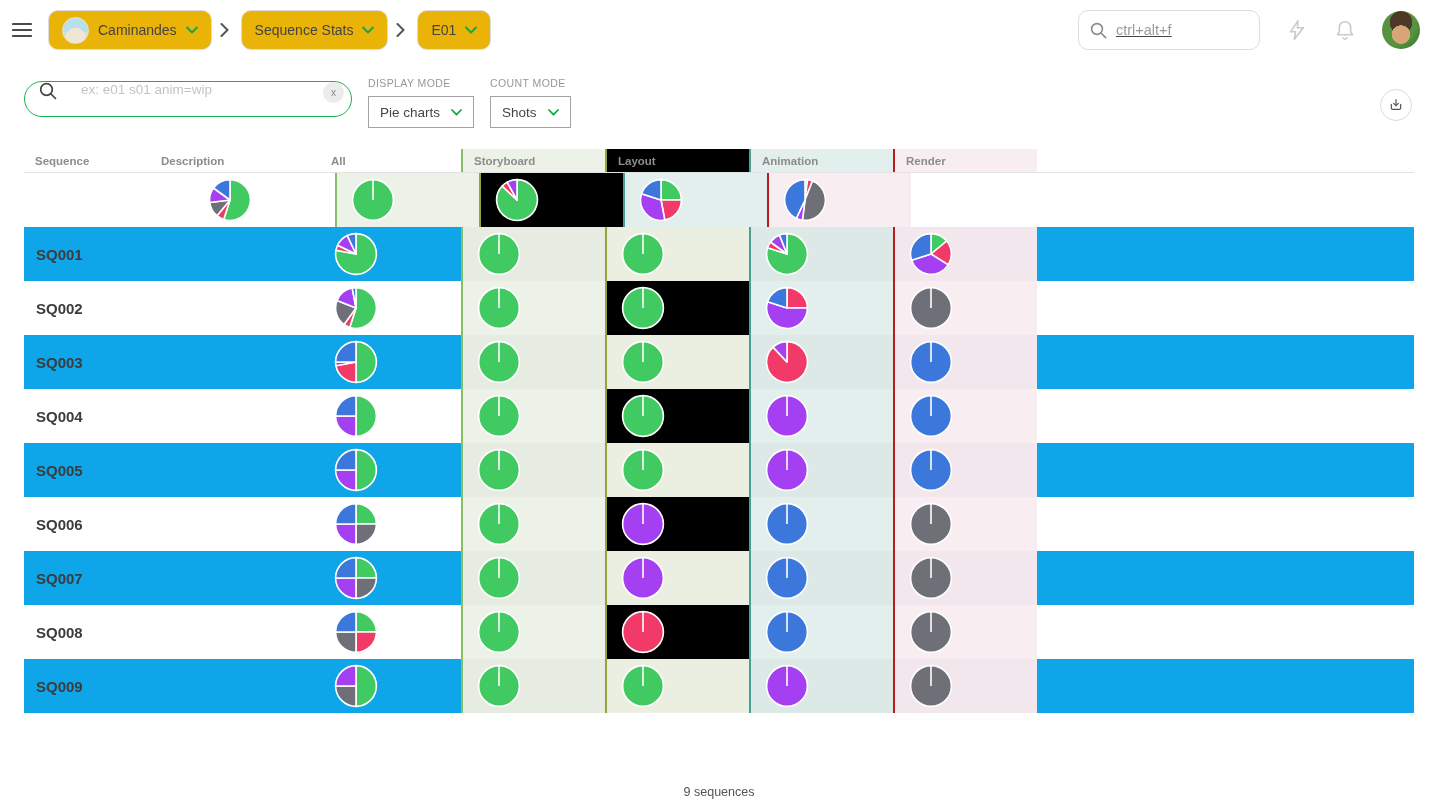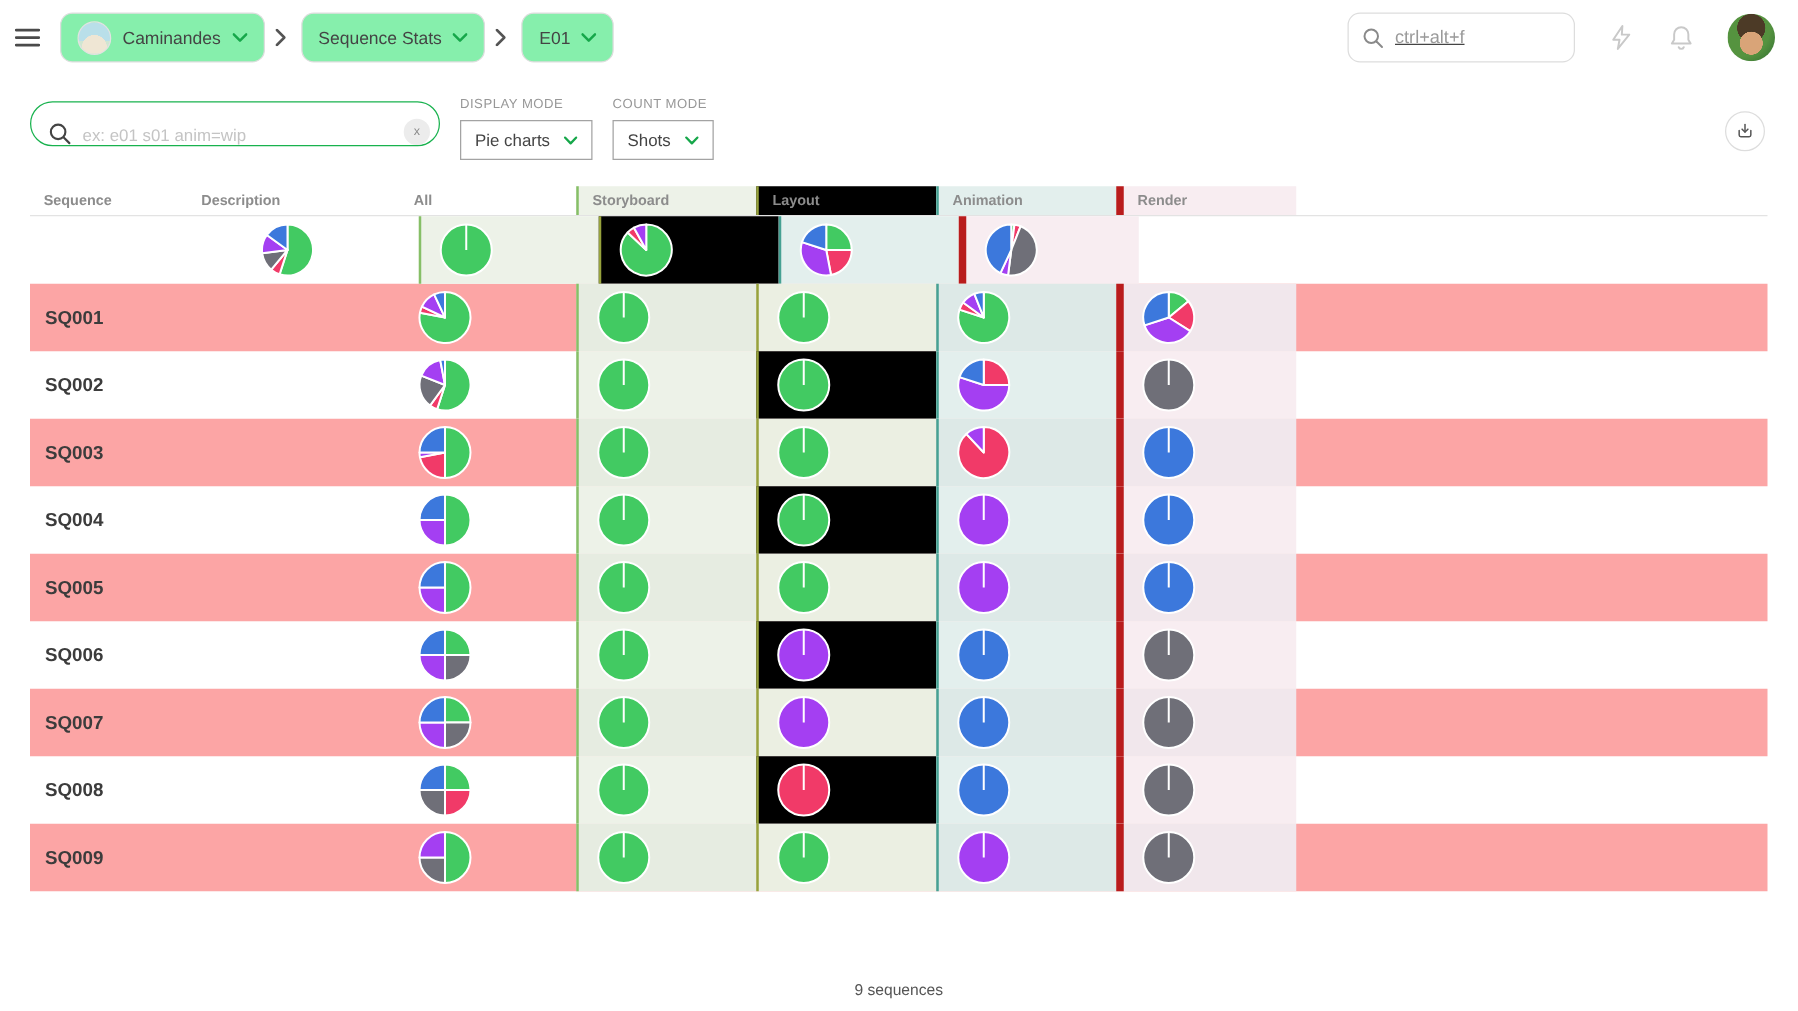--- a/index.html
+++ b/index.html
@@ -1,38 +1,38 @@
 <!DOCTYPE html>
 <html><head>
 <meta charset="utf-8">
 <style>
   * { box-sizing: border-box; margin: 0; padding: 0; }
   html,body { width:1438px; height:809px; background:#fff; font-family:"Liberation Sans", sans-serif; color:#333; overflow:hidden; }
 
   
   .topbar { height:60px; display:flex; align-items:center; padding-right:18px; }
   .hamburger { width:44px; height:60px; display:flex; align-items:center; justify-content:center; cursor:pointer; }
-  .crumb-pill { display:flex; align-items:center; gap:9px; height:40px; border:1px solid #ddd; border-radius:10px; padding:0 13px; background:#86efac; margin-left:4px; cursor:pointer; }
+  .crumb-pill { display:flex; align-items:center; gap:9px; height:40px; border:1px solid #ddd; border-radius:10px; padding:0 13px; background:#eab308; margin-left:4px; cursor:pointer; }
   .crumb-pill .label { font-size:14px; color:#444; }
   .crumb-sep { margin:0 8px; display:flex; align-items:center; }
   .mini-avatar { width:27px; height:27px; border-radius:50%;
     background: radial-gradient(circle at 50% 80%, #efe6d4 0 42%, rgba(0,0,0,0) 43%),
                 linear-gradient(#b9dfe9 0 58%, #cfe6d2 58%); border:1px solid #e2e2e2;}
   .topbar-right { margin-left:auto; display:flex; align-items:center; gap:26px; }
   .topbar-search { width:182px; height:40px; border:1px solid #ddd; border-radius:10px; display:flex; align-items:center; gap:9px; padding:0 11px; }
   .topbar-search input { border:none; outline:none; width:120px; font-size:14.5px; color:#444; font-family:"Liberation Sans", sans-serif;text-decoration:underline; }
   .topbar-search input::placeholder { color:#9a9a9a; }
   .user-avatar { width:38px; height:38px; border-radius:50%; cursor:pointer;
     background: radial-gradient(circle at 50% 62%, #d9a478 0 30%, rgba(0,0,0,0) 31%),
                 radial-gradient(circle at 50% 30%, #4c3a26 0 34%, rgba(0,0,0,0) 35%),
                 radial-gradient(circle at 30% 30%, #55933f 0 60%, #2f6b31 100%); }
 
   
   .filters { display:flex; align-items:flex-start; padding:17px 26px 0 24px; }
-  .big-search { width:328px; height:36px; border:1px solid #18b24e; border-radius:18px; display:flex; align-items:flex-end; gap:9px; padding:0 7px 0 14px; margin-top:4px; }
+  .big-search { width:328px; height:36px; border:1px solid #18b24e; border-radius:18px; display:flex; align-items:flex-start; gap:24px; padding:0 7px 0 14px; margin-top:4px; }
   .big-search input { border:none; outline:none; flex:1; font-size:13.5px; color:#444; font-family:"Liberation Sans", sans-serif; }
   .big-search input::placeholder { color:#c4c4c4; }
   .clear-btn { width:21px; height:21px; border-radius:50%; background:#ececec; color:#8a8a8a; font-size:10px; display:flex; align-items:center; justify-content:center; cursor:pointer; }
   .mode-group { margin-left:16px; }
   .mode-label { font-size:10.5px; font-weight:normal; color:#979797; letter-spacing:.4px; display:block; margin-bottom:7px; }
   .select-box { height:32px; border:1px solid #a3a3a3; background:#fff; display:inline-flex; align-items:center; gap:11px; padding:0 11px; font-size:13.5px; color:#444; cursor:pointer; }
   .export-btn { margin-left:auto; margin-top:12px; width:32px; height:32px; border-radius:50%; border:1px solid #ddd; background:#fff; display:flex; align-items:center; justify-content:center; cursor:pointer; }
 
   
   .stats-table { margin:21px 24px 0 24px; }
@@ -41,24 +41,24 @@
   .cell { flex:none; }
   .col-seq { width:126px; }
   .col-desc { width:170px; }
   .col-all { width:141px; }
   .col-storyboard, .col-layout, .col-animation, .col-render { width:144px; }
   .col-fill { flex:1; }
 
   .col-storyboard { background:#edf2e8; border-left:2px solid #86bf67; }
   .col-layout     { background:#000000; border-left:2px solid #97a23c; }
   .col-animation  { background:#e3efed; border-left:2px solid #46a193; }
-  .col-render     { background:#f8edf1; border-left:6px solid #b91c1c; }
+  .col-render     { background:#f8edf1; border-left:2px solid #b91c1c; }
 
   .row { display:flex; height:54px; }
-  .row.odd { background:#fca5a5;text-align:right; }
+  .row.odd { background:#0ea5e9;text-align:right; }
   .row.odd .col-storyboard { background:#e6ece1; }
   .row.odd .col-layout     { background:#ebefe2; }
   .row.odd .col-animation  { background:#dde9e7; }
   .row.odd .col-render     { background:#f1e7ec; }
 
   .seq-cell { display:flex; align-items:center; padding-left:12px; font-size:15px; font-weight:bold; color:#3c3c3c; }
   .pie-cell { display:flex; align-items:center; padding-left:14px; }
 
   .footer-count { margin-top:72px; text-align:center; font-size:12.5px; color:#555; }
 

